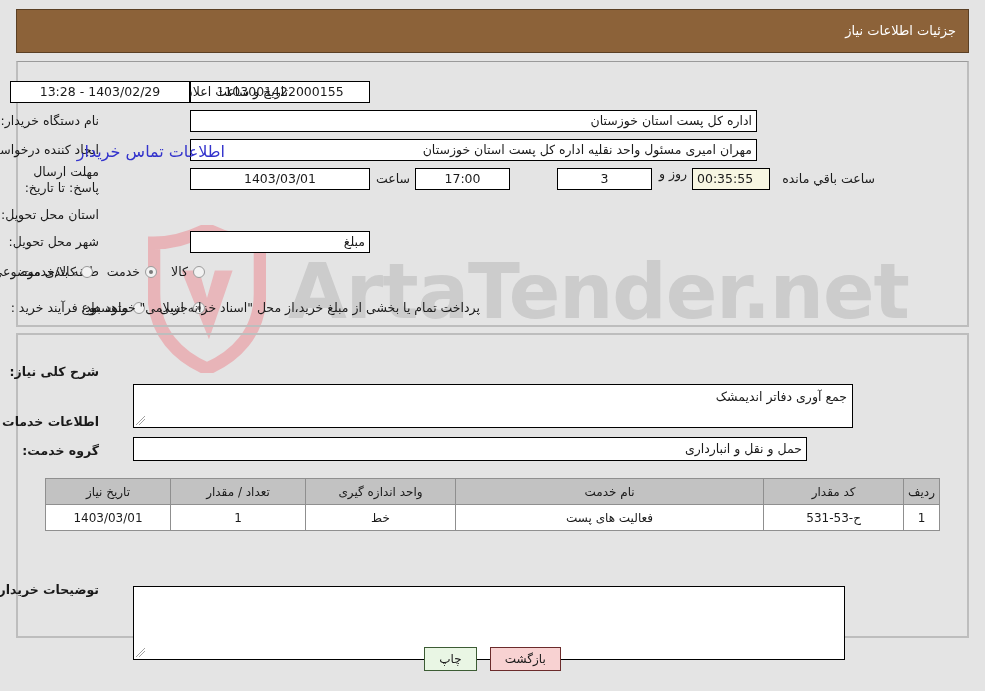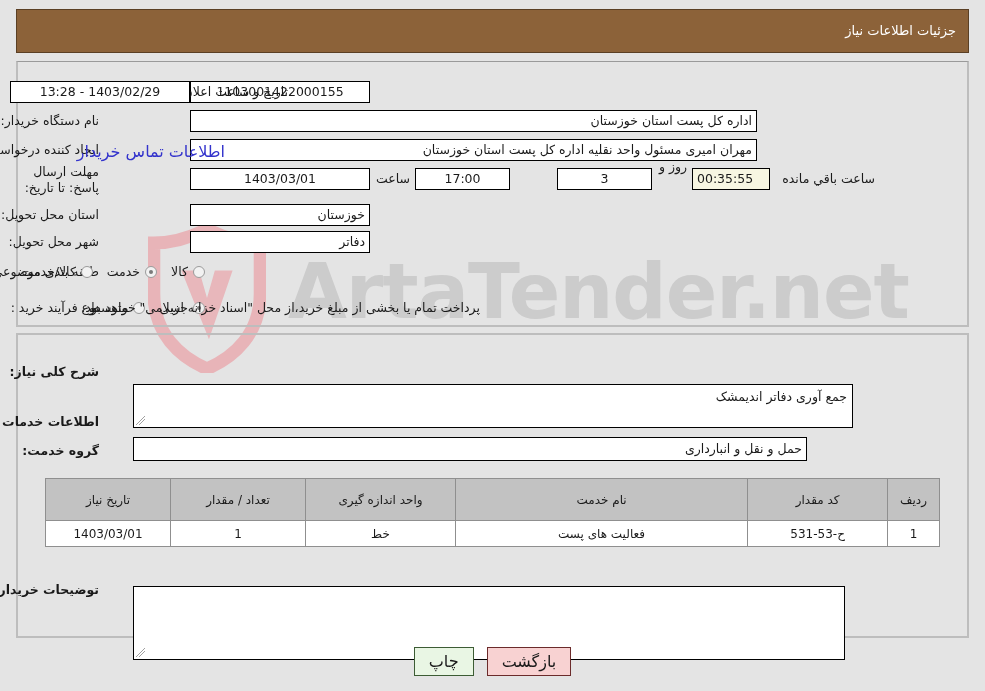--- a/index.html
+++ b/index.html
@@ -181,25 +181,25 @@
     left: 45px; top: 478px;
     width: 895px;
     border-collapse: collapse;
     font-size: 12px;
     z-index: 4;
     background: #ffffff;
   }
   #need-table th {
     background: #c2c2c2;
     border: 1px solid #8f8f8f;
-    height: 42px;
+    height: 26px;
     font-weight: normal;
     color: #1a1a1a;
     text-align: center;
-    padding: 2px 12px;
+    padding: 2px 4px;
   }
   #need-table td {
     background: #ffffff;
     border: 1px solid #8f8f8f;
     height: 26px;
     text-align: center;
     color: #1a1a1a;
     padding: 2px 4px;
   }
 
@@ -207,21 +207,21 @@
   #footer-buttons {
     position: absolute;
     left: 0; top: 647px;
     width: 985px;
     text-align: center;
     z-index: 4;
   }
   .btn {
     display: inline-block;
     border: 1px solid #444444;
-    font-size: 16px;
+    font-size: 12px;
     padding: 4px 14px;
     margin: 0 4px;
     cursor: pointer;
     font-family: "DejaVu Sans", "Liberation Sans", sans-serif;
     color: #1a1a1a;
     text-align: right;
   }
   .btn-back { background: #f8d2d2; border-color: #6b2b2b; }
   .btn-print { background: #e9f6e4; border-color: #3c5c34; }
 </style>
@@ -256,29 +256,28 @@
 
   <div class="lbl" style="right:886px; top:142px;">ایجاد کننده درخواست:</div>
   <div class="fld" style="right:228px; top:139px; width:567px;">مهران امیری مسئول واحد نقلیه اداره کل پست استان خوزستان</div>
   <div class="link" style="right:760px; top:142px;">اطلاعات تماس خریدار</div>
 
   <div class="lbl" style="right:886px; top:164px; width:90px; line-height:16px; white-space:normal;">مهلت ارسال پاسخ: تا تاریخ:</div>
   <div class="fld center" style="right:615px; top:168px; width:180px;">1403/03/01</div>
   <div class="lbl" style="right:575px; top:171px;">ساعت</div>
   <div class="fld center" style="right:475px; top:168px; width:95px;">17:00</div>
   <div class="fld center" style="right:333px; top:168px; width:95px;">3</div>
-  <div class="lbl" style="right:298px; top:159px;">روز و</div>
+  <div class="lbl" style="right:298px; top:166px;">روز و</div>
   <div class="fld timer" style="right:215px; top:168px; width:78px;">00:35:55</div>
   <div class="lbl" style="right:110px; top:171px;">ساعت باقي مانده</div>
 
   <div class="lbl" style="right:886px; top:207px;">استان محل تحویل:</div>
-  <div class="fld" style="right:615px; top:204px; width:180px;">خوزستان</div>
 
   <div class="lbl" style="right:886px; top:234px;">شهر محل تحویل:</div>
-  <div class="fld" style="right:615px; top:231px; width:180px;">دفاتر</div>
+  <div class="fld" style="right:615px; top:231px; width:180px;">مبلغ</div>
 
   <div class="lbl" style="right:886px; top:264px;">طبقه بندی موضوعی:</div>
   <div class="radio-group" id="category-radios" style="right:780px; top:261px;"><span class="radio-item">
         <span class="rdo"></span>
         <span>کالا</span>
       </span><span class="radio-item">
         <span class="rdo checked"></span>
         <span>خدمت</span>
       </span><span class="radio-item">
         <span class="rdo"></span>

